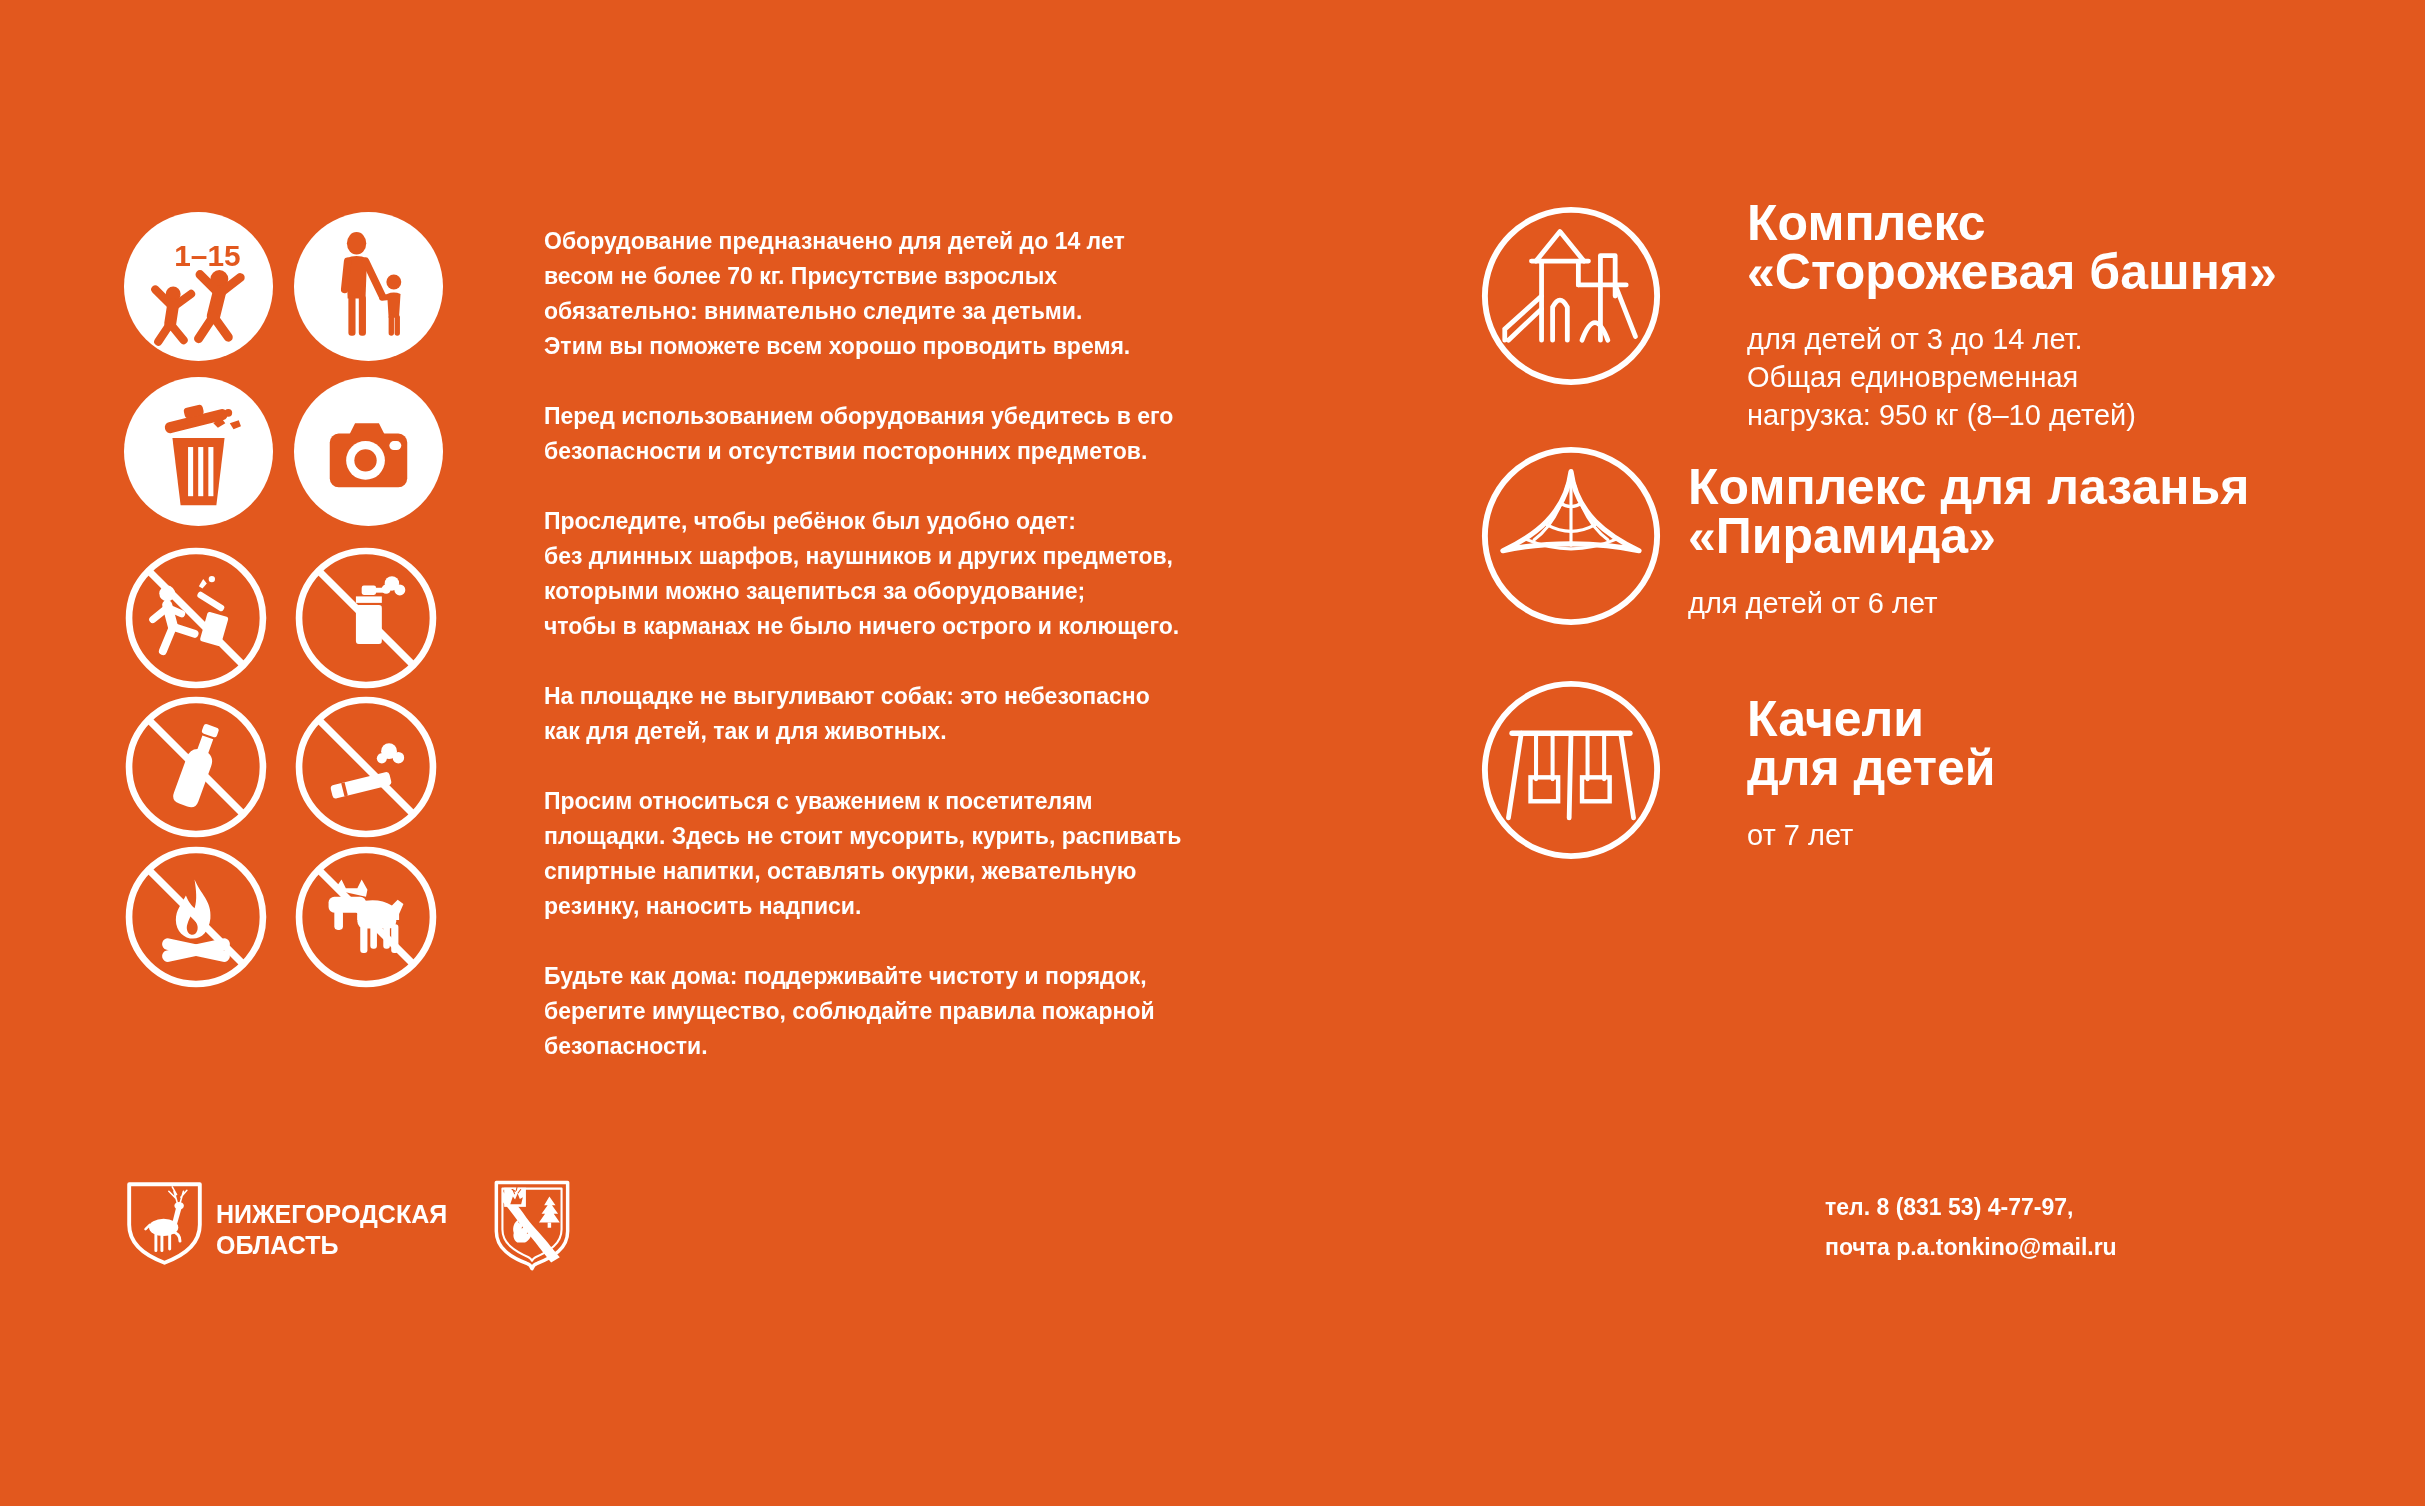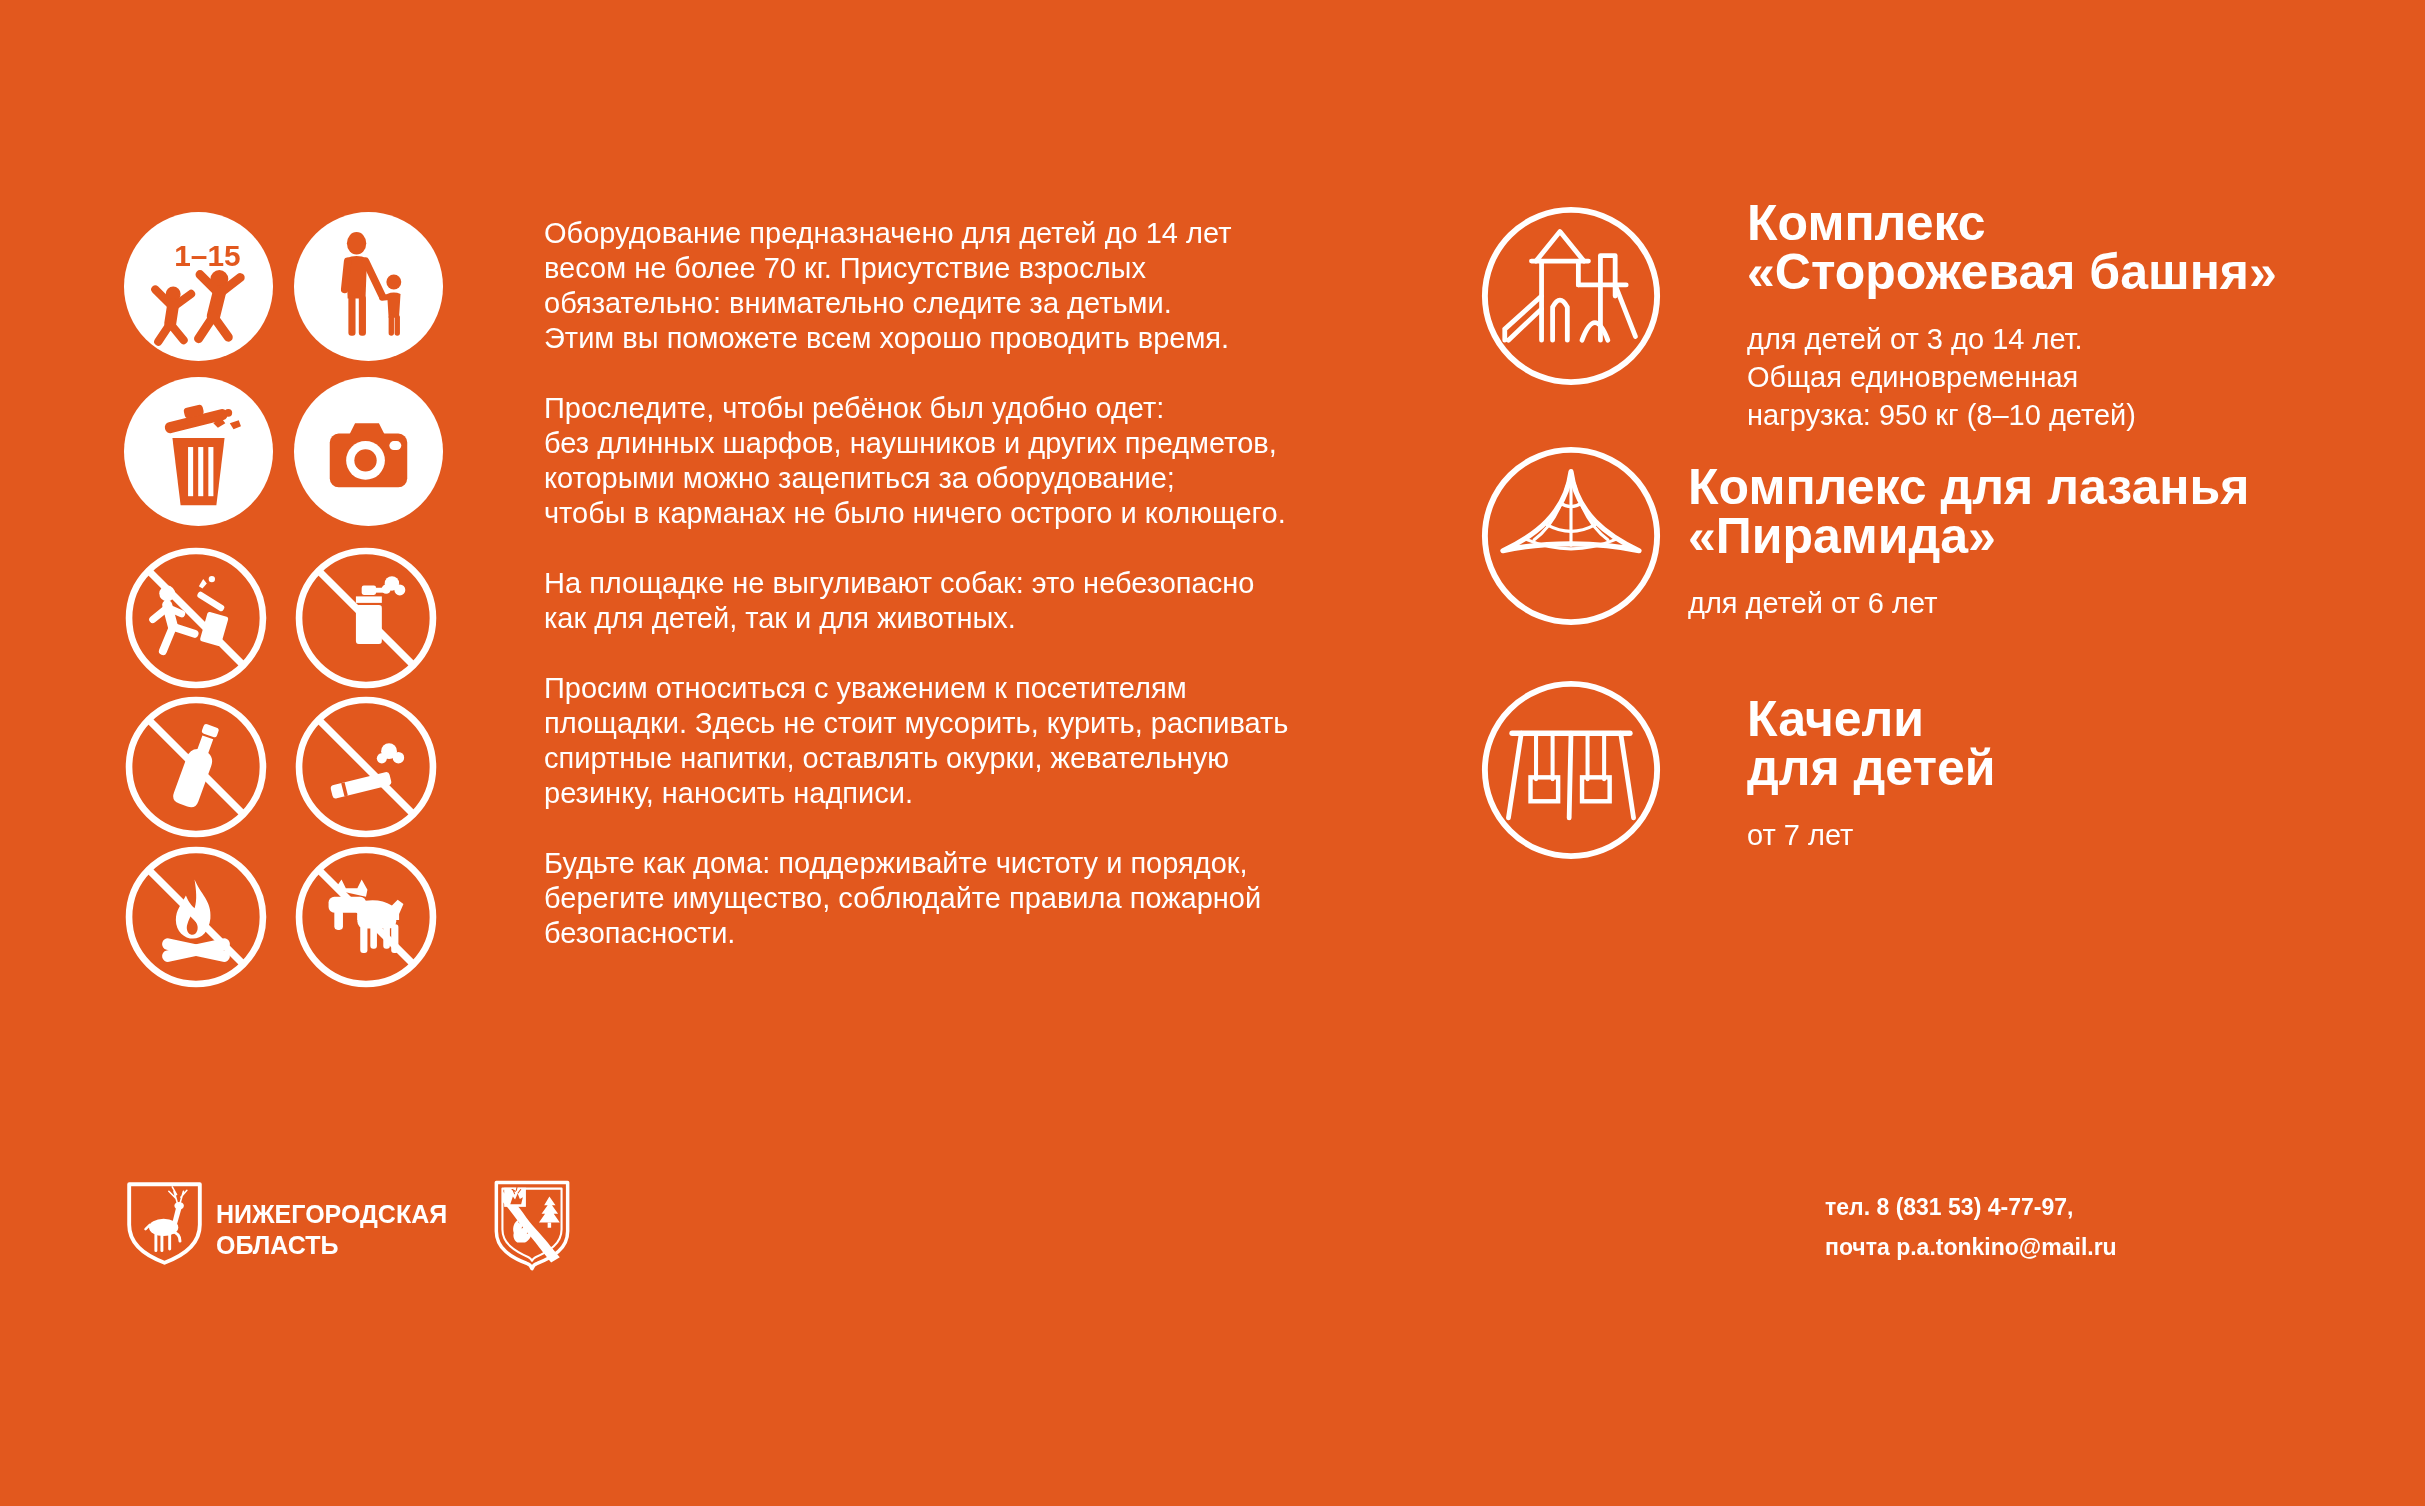--- a/index.html
+++ b/index.html
@@ -3,21 +3,21 @@
 <meta charset="utf-8">
 <style>
   html,body{margin:0;padding:0;background:#E2581E;}
   .canvas{
     position:relative;width:2426px;height:1507px;background:#E2581E;
     font-family:"Liberation Sans","DejaVu Sans",sans-serif;color:#ffffff;overflow:hidden;
   }
   .abs{position:absolute;}
   .icon{position:absolute;}
   .icon svg{display:block;width:100%;height:100%;}
-  .para{white-space:pre-line;font-size:29px;line-height:35px;font-weight:400;margin:8px 0 35px 0;}
+  .para{white-space:pre-line;font-size:23px;line-height:35px;font-weight:700;margin:16px 0 35px 0;}
   .equip-title{font-size:50px;line-height:49px;font-weight:bold;white-space:pre-line;margin:0 0 22.5px 0;}
   .equip-desc{font-size:29px;line-height:38px;white-space:pre-line;margin:0;}
   .region{font-size:25px;line-height:31px;font-weight:bold;white-space:pre-line;}
   .notice{font-size:29px;line-height:40px;white-space:pre-line;}
   .contacts{font-size:23px;line-height:40px;font-weight:bold;white-space:pre-line;}
   .o-fill{fill:#E2581E;}
   .w-fill{fill:#FFFFFF;}
   .o-stroke{stroke:#E2581E;fill:none;stroke-linecap:round;}
   .w-stroke{stroke:#FFFFFF;fill:none;stroke-linecap:round;}
 </style>
@@ -173,20 +173,22 @@
       <circle cx="50" cy="50" r="46.5" class="w-stroke" stroke-width="4.6"></circle>
       <line x1="17.5" y1="17.5" x2="82.5" y2="82.5" class="w-stroke" stroke-width="5"></line>
     </svg>
   </div>
 
   <div class="abs" style="left:544px;top:208px;width:909px">
     <p class="para">Оборудование предназначено для детей до 14 лет
 весом не более 70 кг.  Присутствие взрослых
 обязательно: внимательно следите за детьми.
 Этим вы поможете всем хорошо проводить время.</p>
+    <p class="para">Перед использованием оборудования убедитесь в его
+безопасности и отсутствии посторонних предметов.</p>
     <p class="para">Проследите, чтобы ребёнок был удобно одет:
 без длинных шарфов, наушников и других предметов,
 которыми можно зацепиться за оборудование;
 чтобы в карманах не было ничего острого и колющего.</p>
     <p class="para">На площадке не выгуливают собак: это небезопасно
 как для детей, так и для животных.</p>
     <p class="para">Просим относиться с уважением к посетителям
 площадки. Здесь не стоит мусорить, курить, распивать
 спиртные напитки, оставлять окурки, жевательную
 резинку, наносить надписи.</p>

